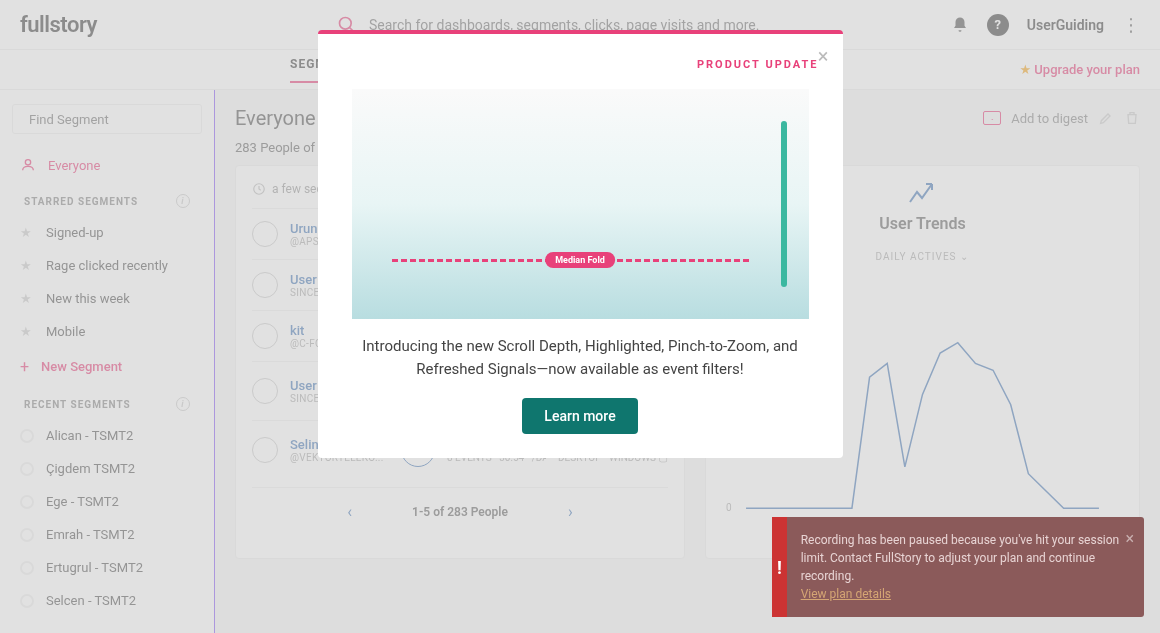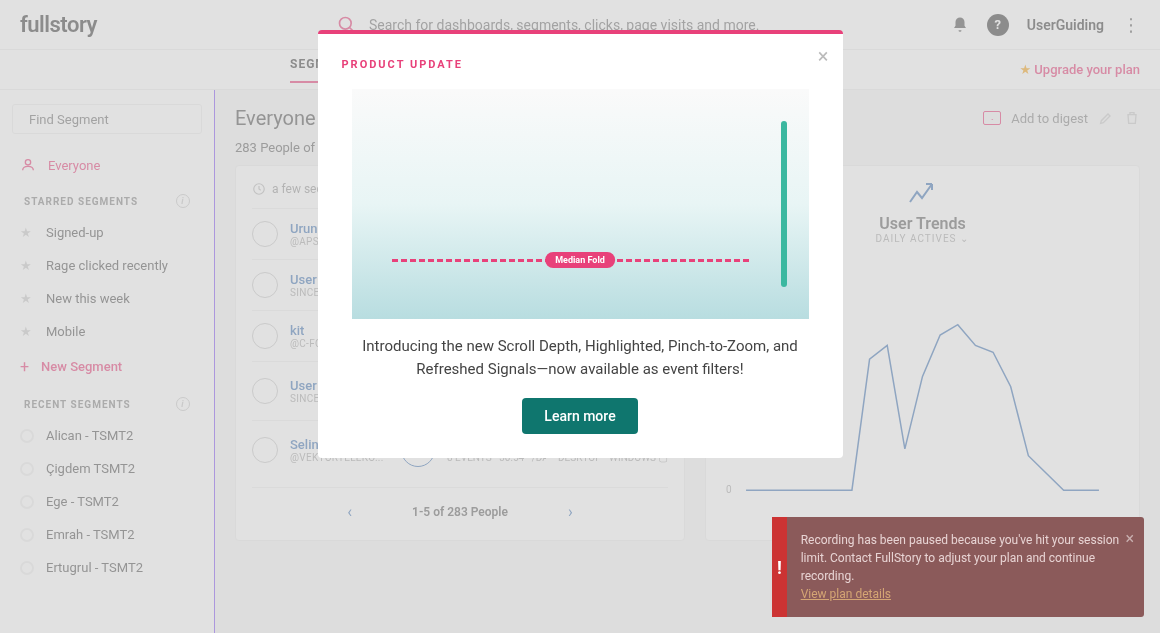--- a/index.html
+++ b/index.html
@@ -59,29 +59,29 @@
 .sess-sub{font-size:10px;color:#aaa;white-space:nowrap;overflow:hidden}
 .loc{text-align:right;flex-shrink:0}
 .loc-city{font-size:13px;color:#666}
 .loc-sub{font-size:10px;color:#aaa}
 .pager{display:flex;align-items:center;justify-content:center;gap:60px;padding:14px 0 0;border-top:1px solid #f0f0f0;margin-top:8px}
 .pager-arr{color:#4a7bb8;font-size:16px}
 .pager-txt{font-size:12px;color:#666}
 .pager-txt b{font-weight:600}
 .trends-hdr{text-align:center;margin-bottom:8px}
 .trends-title{font-size:16px;color:#666;font-weight:600}
-.trends-sub{font-size:10px;color:#aaa;letter-spacing:1px;margin-top:0}
+.trends-sub{font-size:10px;color:#aaa;letter-spacing:1px;margin-top:18px}
 .chart{height:240px;position:relative;margin-top:40px}
 .chart svg{width:100%;height:100%}
 .yax{font-size:10px;fill:#aaa}
 .line{fill:none;stroke:#4a7bb8;stroke-width:1.5}
 .modal-overlay{position:absolute;inset:0;background:rgba(200,200,200,0.55);display:flex;align-items:flex-start;justify-content:center;padding-top:30px}
 .modal{width:525px;background:#fff;border-radius:4px;border-top:4px solid #e8417a;position:relative;padding:24px 24px 24px}
 .modal-close{position:absolute;right:14px;top:10px;color:#bbb;font-size:20px;cursor:pointer}
-.modal-badge{text-align:left;font-size:11px;font-weight:700;color:#e8417a;letter-spacing:2px;margin-bottom:18px}
+.modal-badge{text-align:right;font-size:11px;font-weight:700;color:#e8417a;letter-spacing:2px;margin-bottom:18px}
 .modal-img{height:230px;background:linear-gradient(180deg,#fafafa 0%,#e8f5f5 50%,#b8dde0 100%);margin:0 10px 16px;position:relative;overflow:hidden}
 .modal-img-title{position:absolute;top:48px;left:0;right:0;text-align:center;font-size:28px;font-weight:800;color:#111}
 .green-bar{position:absolute;right:22px;top:32px;bottom:32px;width:6px;background:#3bb8a0;border-radius:3px}
 .dashed{position:absolute;left:40px;right:60px;top:170px;border-top:3px dashed #e8417a}
 .median-pill{position:absolute;left:50%;top:163px;transform:translateX(-50%);background:#e8417a;color:#fff;font-size:9px;font-weight:700;padding:3px 10px;border-radius:10px}
 .modal-text{text-align:center;font-size:15px;color:#444;line-height:1.5;margin-bottom:18px;padding:0 10px}
 .modal-btn{display:block;margin:0 auto;background:#0f766e;color:#fff;border:none;padding:10px 22px;border-radius:4px;font-size:14px;font-weight:500;cursor:pointer}
 .toast{position:absolute;right:16px;bottom:16px;width:372px;background:#8b5a5a;color:#e8d4d4;display:flex;padding:14px;font-size:12px;line-height:1.5;border-radius:3px}
 .toast-bar{width:30px;background:#c33;margin:-14px 14px -14px -14px;display:flex;align-items:center;justify-content:center;color:#fff;font-size:18px;font-weight:700}
 .toast-close{position:absolute;right:10px;top:10px;color:#c9b0b0;font-size:16px;cursor:pointer}
@@ -175,20 +175,24 @@
         <span class="recent-dot"></span>
         <span>Ege - TSMT2</span>
       </div>
     <div class="side-item">
         <span class="recent-dot"></span>
         <span>Emrah - TSMT2</span>
       </div>
     <div class="side-item">
         <span class="recent-dot"></span>
         <span>Ertugrul - TSMT2</span>
+      </div>
+    <div class="side-item">
+        <span class="recent-dot"></span>
+        <span>Selcen - TSMT2</span>
       </div>
   </div>
 
   <div class="content">
     <div class="content-hdr">
       <div class="page-title">Everyone</div>
       <div class="digest">
         <span class="digest-ic"></span>
         <span>Add to digest</span>
         <svg class="tool-ic" viewBox="0 0 24 24" fill="none" stroke="currentColor" stroke-width="2">

